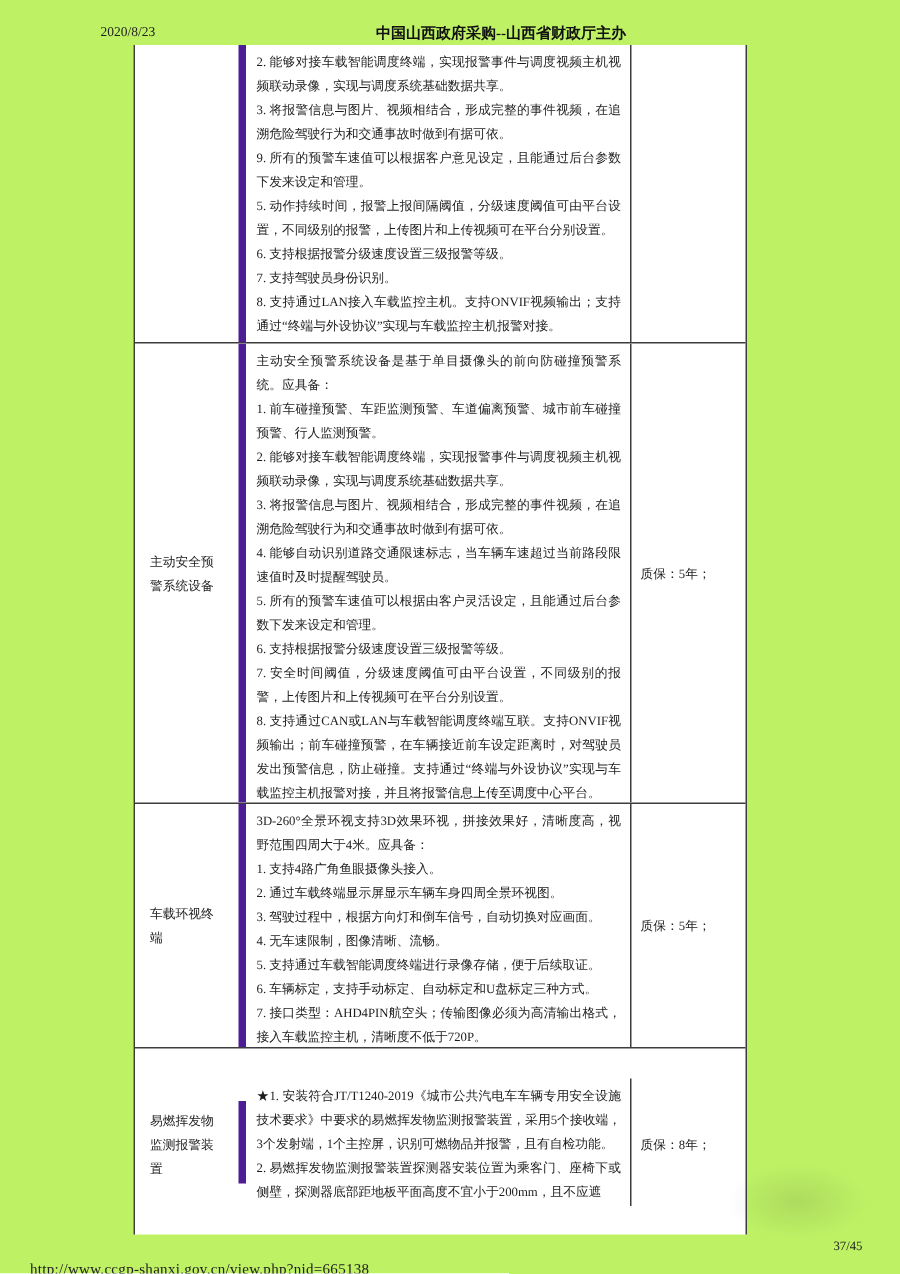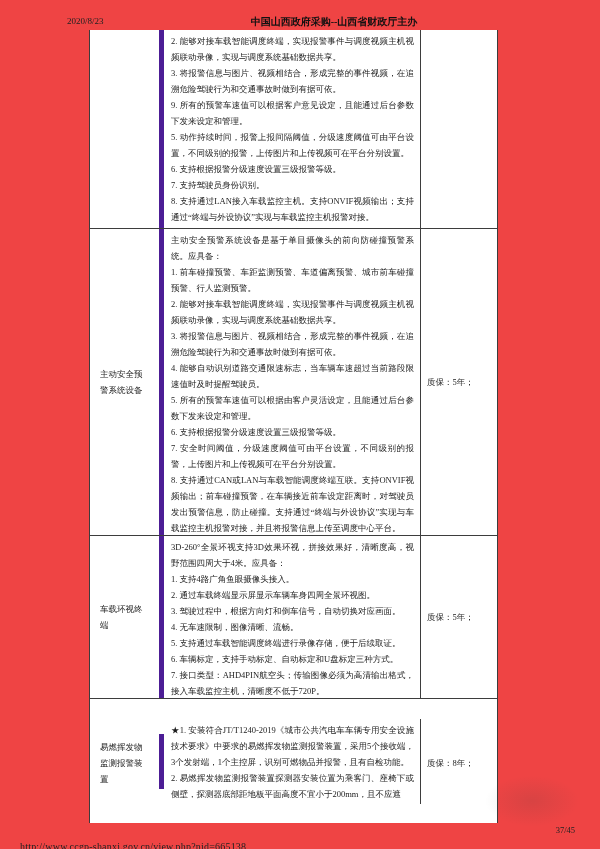--- a/index.html
+++ b/index.html
@@ -4,21 +4,21 @@
 <style>
   * { margin: 0; padding: 0; box-sizing: border-box; }
   html, body { background: #fff; }
   body {
     width: 600px; height: 849px;
     font-family: "Liberation Serif", serif;
     color: #1c1c1c;
     position: relative;
     overflow: hidden;
   }
-  .page { position: absolute; inset: 0; background: #ef4444; }
+  .page { position: absolute; inset: 0; background: #bef264; }
 
   
   .hdr { position: absolute; top: 16px; left: 0; width: 100%; height: 16px; }
   .hdr .date { position: absolute; left: 67px; top: 0; font-size: 9px; color: #222; }
   .hdr .title {
     position: absolute; left: 334px; top: -1px; transform: translateX(-50%);
     font-size: 10px; font-weight: bold; white-space: nowrap; color: #111; text-align: right;
   }
 
   

